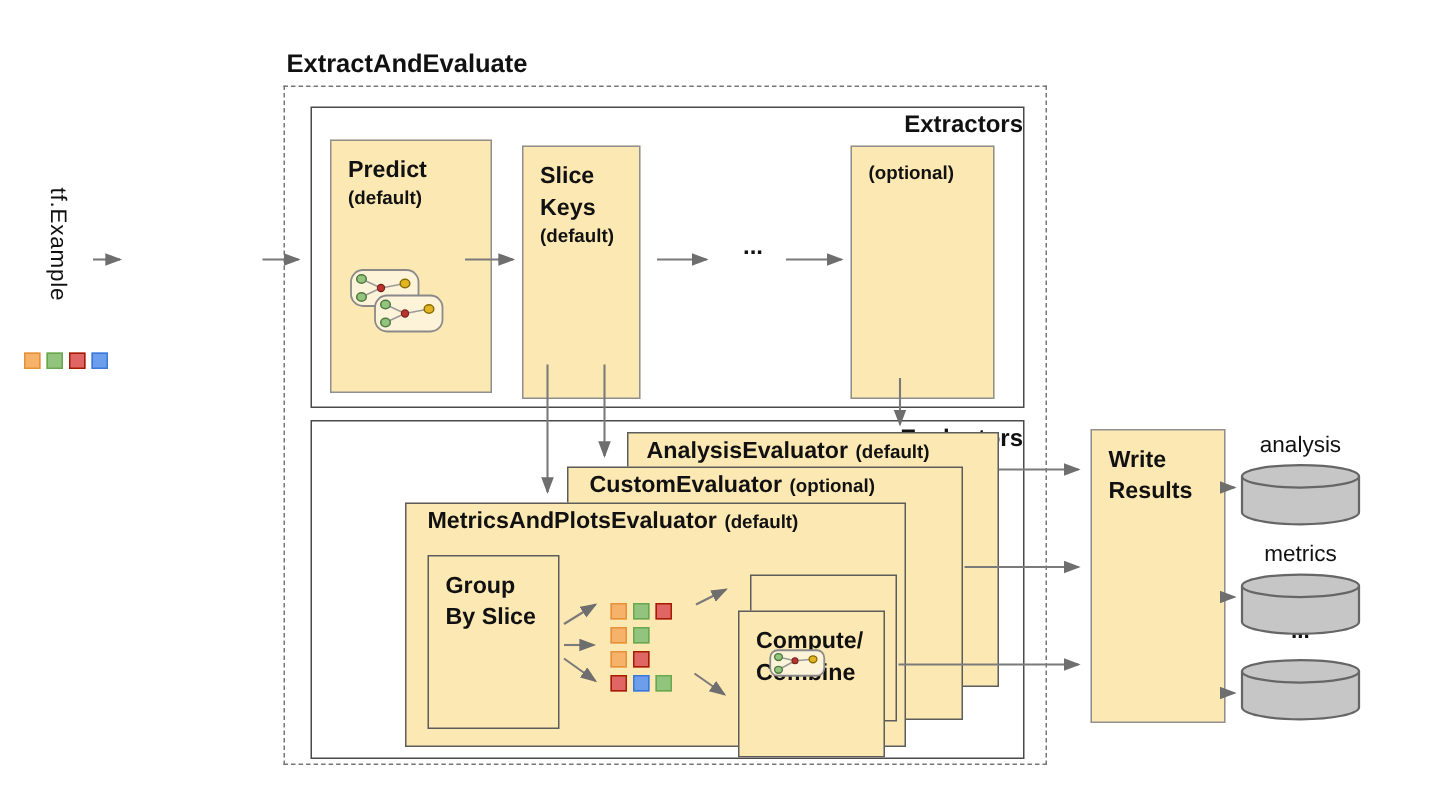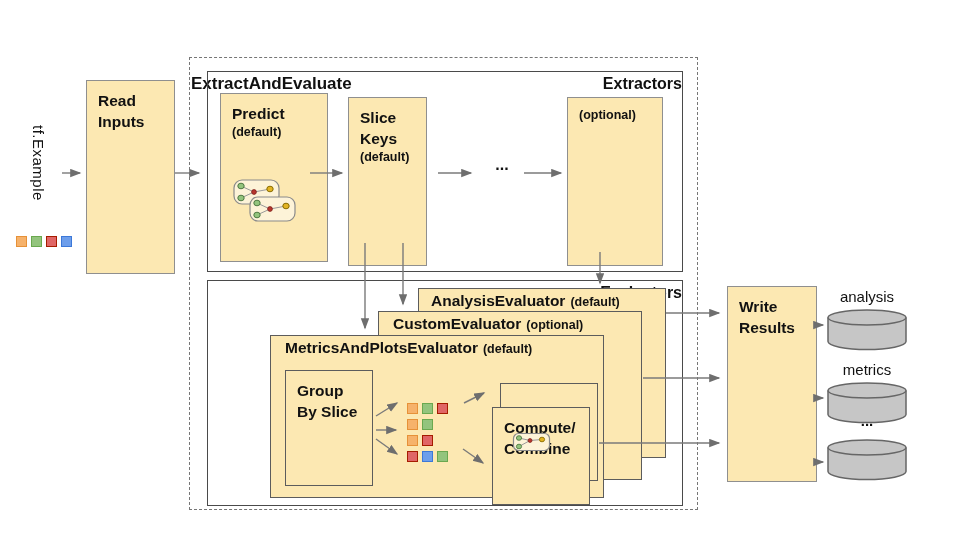--- a/index.html
+++ b/index.html
@@ -13,21 +13,21 @@
   .tanbox { background:#FCE8B2; border:1.5px solid #8F8F8F; }
   .container { border:1.6px solid #4A4A4A; background:transparent; }
   .dashed { border:1.6px dashed #767676; }
   .evalcard { background:#FCE8B2; border:1.4px solid #5C5C5C; }
 
   .box-name { font-size:15.5px; font-weight:bold; line-height:21px; white-space:pre-line; }
   .box-variant { font-size:12.5px; font-weight:bold; line-height:16px; }
   .pad { padding:9px 6px 0 11px; }
 
   .container-label { font-size:16px; font-weight:bold; padding:3px 0 0 8px; display:block;text-align:right; }
-  .main-title { font-size:17px; font-weight:bold;margin-top:41px; }
+  .main-title { font-size:17px; font-weight:bold; }
 
   .eval-title { display:flex; align-items:baseline; padding-top:3px; }
   .eval-name { font-size:15.5px; font-weight:bold; }
   .eval-variant { font-size:12.5px; font-weight:bold; margin-left:5px; }
 
   
   #tf-label { left:30px; top:125px; writing-mode:vertical-rl; font-size:15px; letter-spacing:0.5px; }
   #input-squares { left:16px; top:233px; }
   #read-inputs { left:86px; top:80px; width:89px; height:194px; }
   #main-title { left:191px; top:33px; }
@@ -76,24 +76,20 @@
 <div class="canvas">
 
   <div class="abs dashed" id="dashed-box"></div>
   <div class="abs main-title" id="main-title">ExtractAndEvaluate</div>
 
   <div class="abs" id="tf-label">tf.Example</div>
   <div class="abs" id="input-squares">
       <div class="sq-row"><span class="sq" style="background: rgb(246, 178, 107); border-color: rgb(230, 145, 56);"></span><span class="sq" style="background: rgb(147, 196, 125); border-color: rgb(106, 168, 79);"></span><span class="sq" style="background: rgb(224, 102, 102); border-color: rgb(166, 28, 0);"></span><span class="sq" style="background: rgb(109, 158, 235); border-color: rgb(60, 120, 216);"></span></div>
     </div>
 
-  <div class="abs tanbox pad" id="read-inputs">
-    <div class="box-name">Read
-Inputs</div>
-  </div>
 
   <div class="abs container" id="extractors-box">
     <span class="container-label">Extractors</span>
   </div>
 
   <div class="abs tanbox pad" id="predict-box">
     <div class="box-name">Predict</div>
     <div class="box-variant">(default)</div>
   </div>
   <svg class="abs" id="predict-icon" width="64" height="48" viewBox="0 0 64 48">

